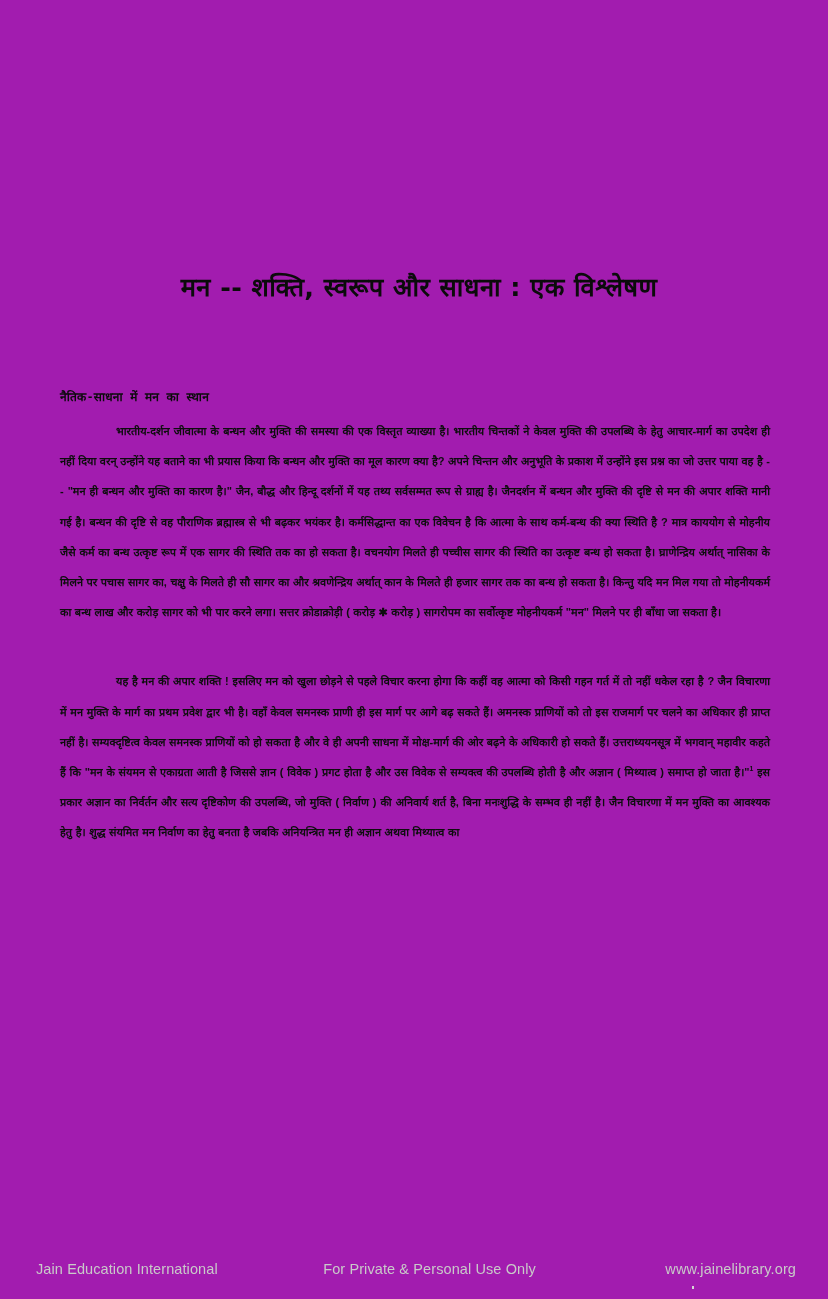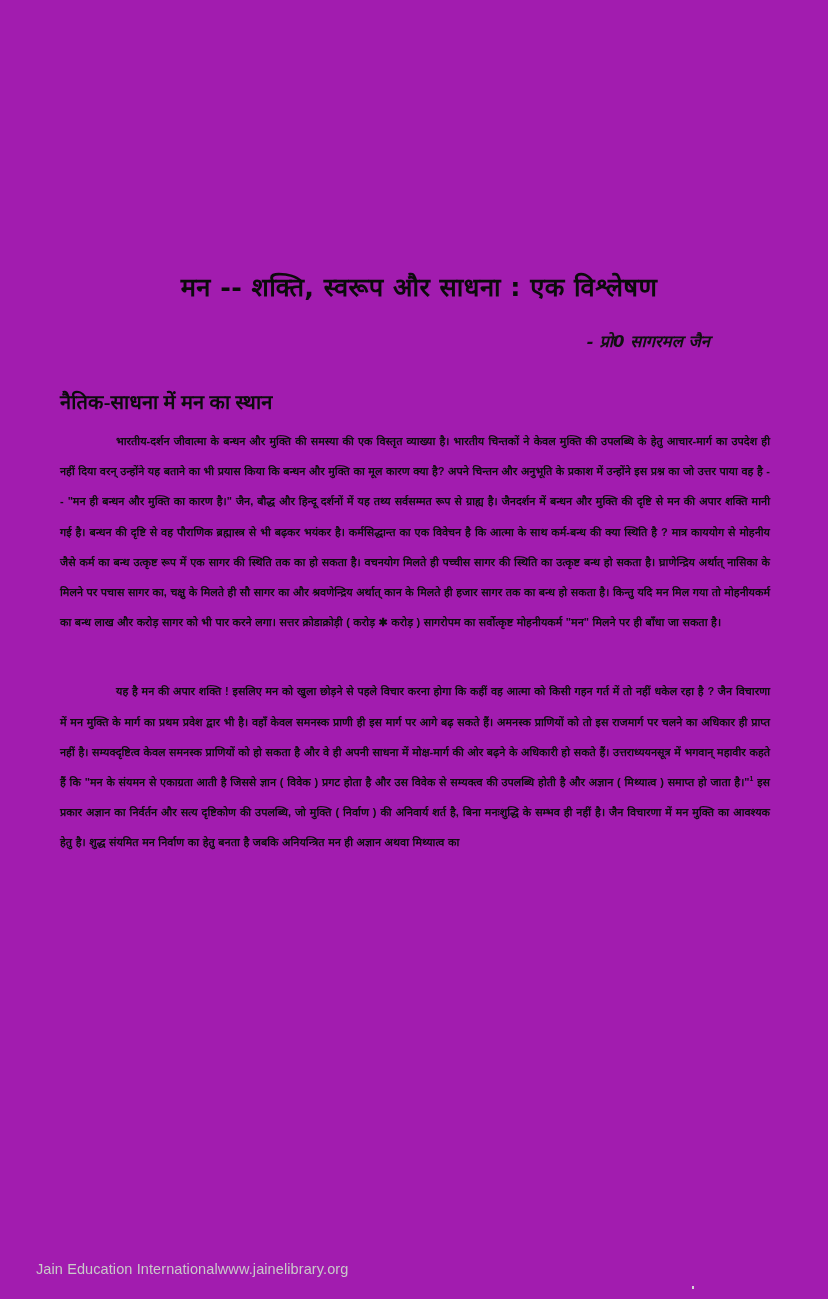--- a/index.html
+++ b/index.html
@@ -53,22 +53,22 @@
 
   
   .content {
     position: absolute;
     left: 60px;
     top: 388px;
     width: 710px;
   }
   .section-heading {
     margin: 0 0 11px 0;
-    font-family: Liberation Serif, serif;
-    font-size: 20px;
+    font-family: Liberation Mono, monospace;
+    font-size: 12px;
     font-weight: 700;
     color: #0b0b0b;
     letter-spacing: 0.2px;
   }
   .para {
     margin: 0;
     font-family: Liberation Sans, sans-serif;
     font-size: 11px;
     font-weight: 700;
     line-height: 30.2px;
@@ -124,36 +124,36 @@
     background: #d6d6d6;
   }
 </style>
 </head>
 <body>
 
 <div class="page">
 
   <div class="title-block">
     <h1 class="doc-title">मन -- शक्ति, स्वरूप और साधना : एक विश्लेषण</h1>
-    <p class="doc-author">- प्रो0 सागरमल जैन</p>
   </div>
 
   <div class="content">
 
     <h2 class="section-heading">नैतिक-साधना में मन का स्थान</h2>
 
     <p class="para indent">
       <span>भारतीय-दर्शन जीवात्मा के बन्धन और मुक्ति की समस्या की एक विस्तृत व्याख्या है। भारतीय चिन्तकों ने केवल मुक्ति की उपलब्धि के हेतु आचार-मार्ग का उपदेश ही नहीं दिया वरन् उन्होंने यह बताने का भी प्रयास किया कि बन्धन और मुक्ति का मूल कारण क्या है? अपने चिन्तन और अनुभूति के प्रकाश में उन्होंने इस प्रश्न का जो उत्तर पाया वह है -- "मन ही बन्धन और मुक्ति का कारण है।" जैन, बौद्ध और हिन्दू दर्शनों में यह तथ्य सर्वसम्मत रूप से ग्राह्य है। जैनदर्शन में बन्धन और मुक्ति की दृष्टि से मन की अपार शक्ति मानी गई है। बन्धन की दृष्टि से वह पौराणिक ब्रह्मास्त्र से भी बढ़कर भयंकर है। कर्मसिद्धान्त का एक विवेचन है कि आत्मा के साथ कर्म-बन्ध की क्या स्थिति है ? मात्र काययोग से मोहनीय जैसे कर्म का बन्ध उत्कृष्ट रूप में एक सागर की स्थिति तक का हो सकता है। वचनयोग मिलते ही पच्चीस सागर की स्थिति का उत्कृष्ट बन्ध हो सकता है। घ्राणेन्द्रिय अर्थात् नासिका के मिलने पर पचास सागर का, चक्षु के मिलते ही सौ सागर का और श्रवणेन्द्रिय अर्थात् कान के मिलते ही हजार सागर तक का बन्ध हो सकता है। किन्तु यदि मन मिल गया तो मोहनीयकर्म का बन्ध लाख और करोड़ सागर को भी पार करने लगा। सत्तर क्रोडाक्रोड़ी ( करोड़ ✱ करोड़ ) सागरोपम का सर्वोत्कृष्ट मोहनीयकर्म "मन" मिलने पर ही बाँधा जा सकता है।</span>
     </p>
 
     <p class="para indent">
       <span>यह है मन की अपार शक्ति ! इसलिए मन को खुला छोड़ने से पहले विचार करना होगा कि कहीं वह आत्मा को किसी गहन गर्त में तो नहीं धकेल रहा है ? जैन विचारणा में मन मुक्ति के मार्ग का प्रथम प्रवेश द्वार भी है। वहाँ केवल समनस्क प्राणी ही इस मार्ग पर आगे बढ़ सकते हैं। अमनस्क प्राणियों को तो इस राजमार्ग पर चलने का अधिकार ही प्राप्त नहीं है। सम्यक्दृष्टित्व केवल समनस्क प्राणियों को हो सकता है और वे ही अपनी साधना में मोक्ष-मार्ग की ओर बढ़ने के अधिकारी हो सकते हैं। उत्तराध्ययनसूत्र में भगवान् महावीर कहते हैं कि "मन के संयमन से एकाग्रता आती है जिससे ज्ञान ( विवेक ) प्रगट होता है और उस विवेक से सम्यक्त्व की उपलब्धि होती है और अज्ञान ( मिथ्यात्व ) समाप्त हो जाता है।"</span><sup>1</sup><span> इस प्रकार अज्ञान का निर्वर्तन और सत्य दृष्टिकोण की उपलब्धि, जो मुक्ति ( निर्वाण ) की अनिवार्य शर्त है, बिना मनःशुद्धि के सम्भव ही नहीं है। जैन विचारणा में मन मुक्ति का आवश्यक हेतु है। शुद्ध संयमित मन निर्वाण का हेतु बनता है जबकि  अनियन्त्रित मन ही अज्ञान अथवा मिथ्यात्व का</span>
     </p>
 
   </div>
 
   <div class="footer">
     <span class="footer-item footer-left">Jain Education International</span>
+    <span class="footer-item footer-center">For Private &amp; Personal Use Only</span>
     <span class="footer-item footer-right">www.jainelibrary.org</span>
   </div>
   <div class="footer-dot"></div>
 
 </div>
 
 </body></html>

